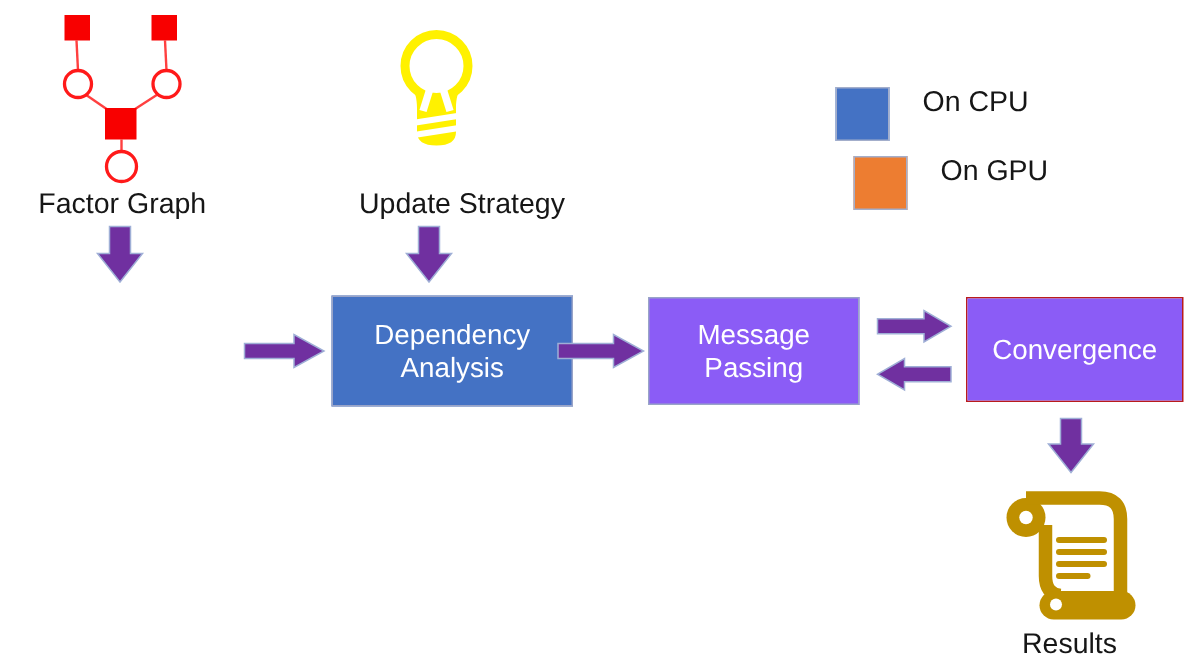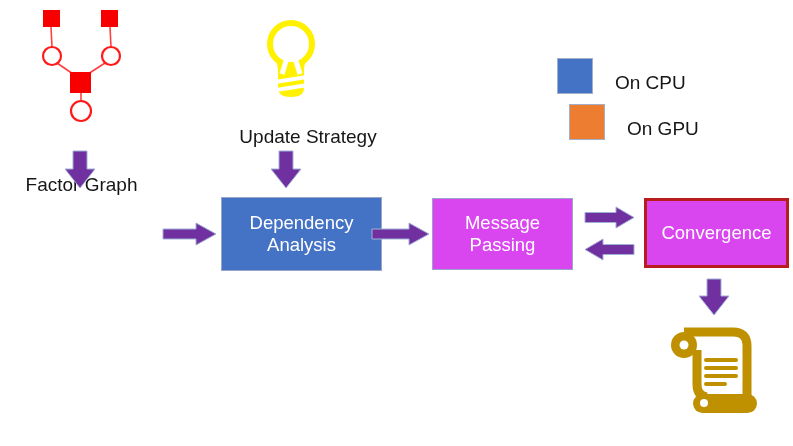--- a/index.html
+++ b/index.html
@@ -10,27 +10,27 @@
   .label{
     position:absolute;font-size:19px;line-height:21px;color:#161616;
     text-align:center;white-space:nowrap;
   }
   .box{
     position:absolute;display:flex;align-items:center;justify-content:center;
     text-align:center;color:#ffffff;font-size:18.5px;line-height:22px;
     border:1px solid #99a4c8;box-sizing:border-box;padding:0 8px;
   }
   .box-blue{background:#4472C4;}
-  .box-orange{background:#d946ef;}
-  .split{position:absolute;border:3px solid #b91c1c;box-sizing:border-box;display:flex;}
+  .box-orange{background:#8b5cf6;}
+  .split{position:absolute;border:1px solid #b91c1c;box-sizing:border-box;display:flex;}
   .split .half{
     flex:1;display:flex;align-items:center;justify-content:center;
     color:#fff;font-size:18.5px;line-height:20px;
   }
-  .legend-item{position:absolute;display:flex;align-items:flex-end;}
+  .legend-item{position:absolute;display:flex;align-items:flex-start;}
   .swatch{width:36px;height:36px;box-sizing:border-box;border:1px solid #a3aecb;}
   .swatch-cpu{background:#4472C4;}
   .swatch-gpu{background:#ED7D31;}
   .legend-text{margin-left:22px;font-size:19px;color:#161616;}
   svg{position:absolute;overflow:visible;}
   .arrow-fill{fill:#7030A0;stroke:#9fafd6;stroke-width:1;}
 </style>
 </head>
 <body>
 
@@ -44,21 +44,21 @@
       <line x1="81" y1="59" x2="64" y2="70"></line>
       <line x1="57" y1="89" x2="57" y2="97"></line>
     </g>
     <rect x="19" y="6" width="17" height="17" fill="#f80000"></rect>
     <rect x="77" y="6" width="17" height="17" fill="#f80000"></rect>
     <rect x="46" y="68" width="21" height="21" fill="#f80000"></rect>
     <circle cx="28" cy="52" r="9" fill="#ffffff" stroke="#ff1a1a" stroke-width="2.2"></circle>
     <circle cx="87" cy="52" r="9" fill="#ffffff" stroke="#ff1a1a" stroke-width="2.2"></circle>
     <circle cx="57" cy="107" r="10" fill="#ffffff" stroke="#ff1a1a" stroke-width="2.2"></circle>
   </svg>
-  <div class="label" style="left:4px;top:126px;width:155px;margin-top:48px;">Factor Graph</div>
+  <div class="label" style="left:4px;top:126px;width:155px;">Factor Graph</div>
 
   <svg style="left:259px;top:14px;" width="64" height="94" viewBox="0 0 64 94">
     <circle cx="32" cy="30" r="21" fill="none" stroke="#fff100" stroke-width="6"></circle>
     <path d="M 14,38 A 21 21 0 0 0 50,38 C 46,48 45,52 45,58 L 45,74 Q 45,83 32,83 Q 19,83 19,74 L 19,58 C 19,52 18,48 14,38 Z" fill="#fff100"></path>
     <circle cx="32" cy="39" r="7" fill="#ffffff"></circle>
     <g stroke="#ffffff" stroke-width="5">
       <line x1="28" y1="44" x2="23" y2="60"></line>
       <line x1="36" y1="44" x2="41" y2="60"></line>
     </g>
     <g stroke="#ffffff" stroke-width="4">
@@ -126,14 +126,15 @@
     <path d="M 29,26 L 29,60 Q 29,72 39,73" fill="none" stroke="#bf9000" stroke-width="9"></path>
     <rect x="25" y="70" width="64" height="19" rx="9.5" fill="#bf9000"></rect>
     <circle cx="36" cy="79" r="4" fill="#ffffff"></circle>
     <g stroke="#bf9000" stroke-width="4" stroke-linecap="round">
       <line x1="38" y1="36" x2="68" y2="36"></line>
       <line x1="38" y1="44" x2="68" y2="44"></line>
       <line x1="38" y1="52" x2="68" y2="52"></line>
       <line x1="38" y1="60" x2="57" y2="60"></line>
     </g>
   </svg>
+  <div class="label" style="left:653px;top:419px;width:120px;">Results</div>
 
 </div>
 
 </body></html>

